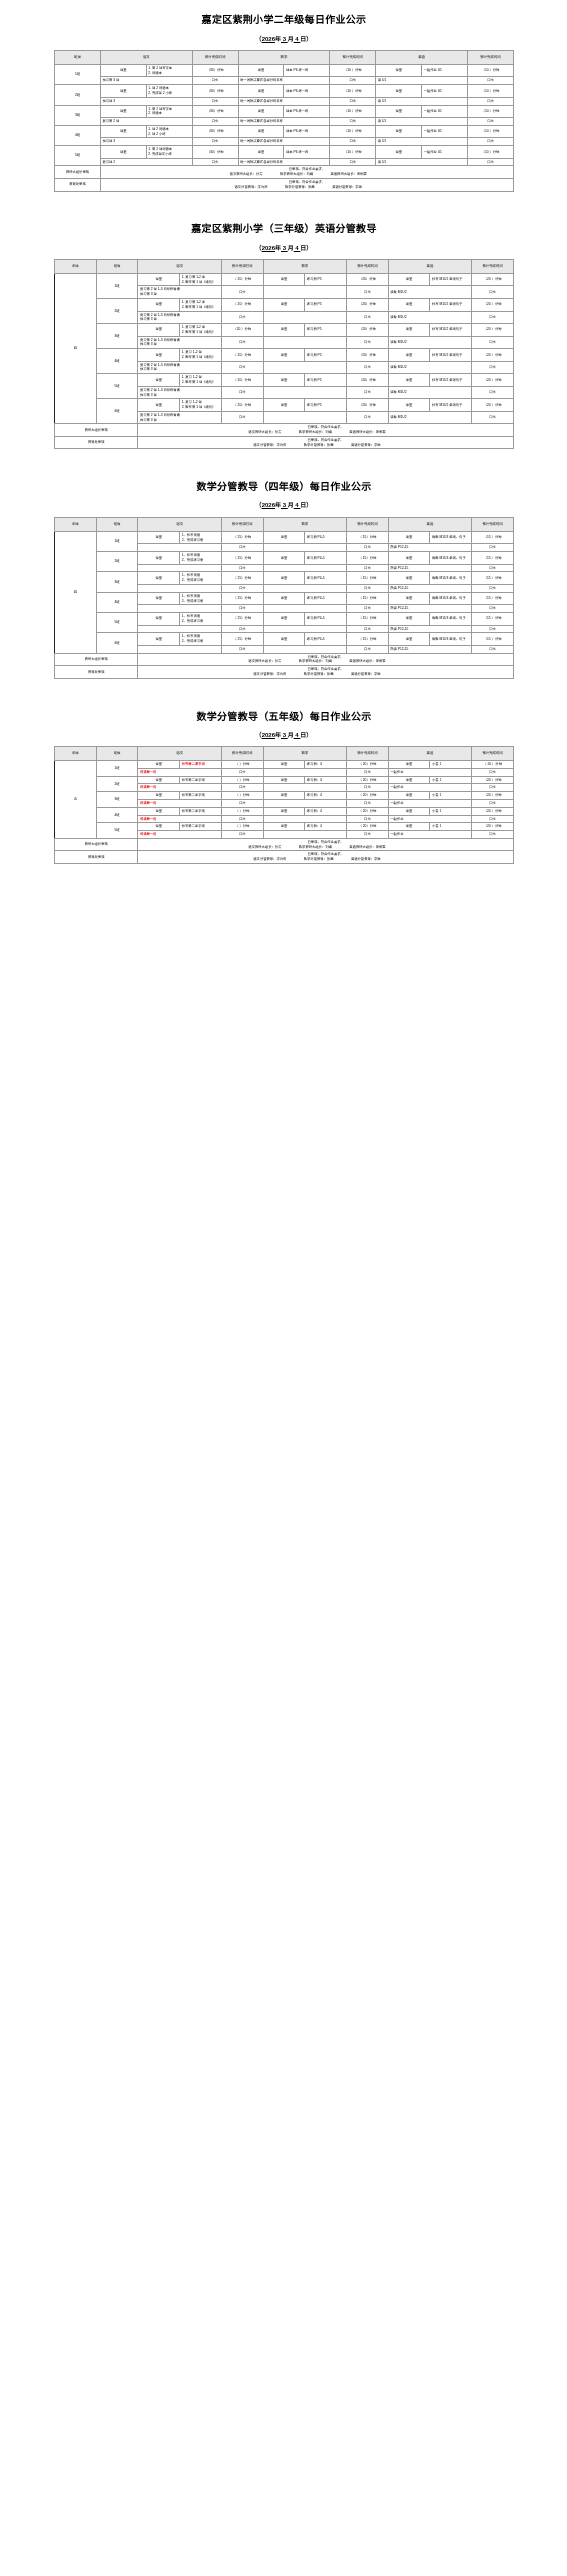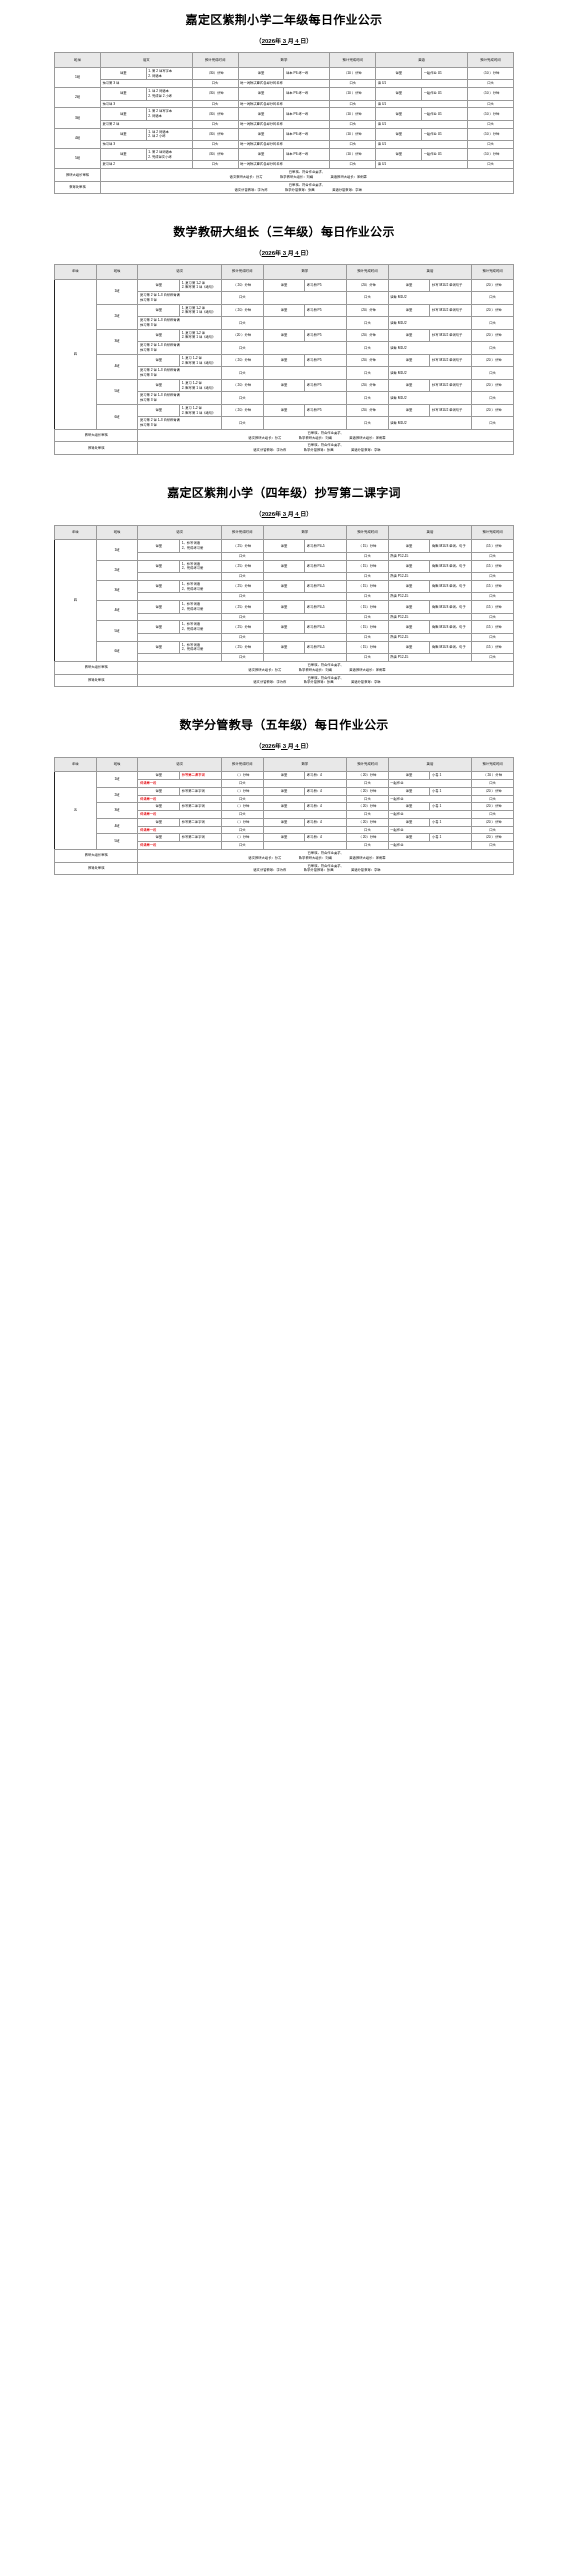--- a/index.html
+++ b/index.html
@@ -8,23 +8,23 @@
     font-family:"Liberation Serif","DejaVu Serif",serif;
     color:#000;
     -webkit-font-smoothing:antialiased;
   }
   .page{width:568px;margin:0 auto;padding:0;box-sizing:border-box;}
   .doc-block{padding:0 54px;box-sizing:border-box;}
 
   
   .doc-title{
     text-align:center;
-    font-family:Liberation Mono, monospace;
+    font-family:Liberation Serif, serif;
     font-weight:bold;
-    font-size:12px;
+    font-size:10px;
     letter-spacing:0.3px;
     margin:0;
     padding:13.4px 0 7.2px 0;
     line-height:1.4;
   }
   .doc-date{
     text-align:center;
     font-size:6px;
     font-family:"Liberation Sans","DejaVu Sans",sans-serif;
     font-weight:bold;
@@ -338,21 +338,21 @@
               <td class="foot-body" colspan="9">
                 <span class="line1">已审核，符合作业要求。</span>
                 <span class="line2"><span class="seg">语文分管教导：李为陈</span><span class="seg">数学分管教导：张茜</span><span class="seg">英语分管教导：李琳</span></span>
               </td>
             </tr>
           </tbody>
         </table>
         <div class="spacer-block"></div>
       </div>
       <div class="doc-block">
-        <div class="doc-title">数学教研大组长（三年级）每日作业公示</div>
+        <div class="doc-title">嘉定区紫荆小学（三年级）英语分管教导</div>
         <div class="doc-date">（<span class="u">2026</span>年<span class="u"> 3 </span>月<span class="u"> 4 </span>日）</div>
         <table class="hw">
           <thead>
             <tr>
               <th class="grade">年级</th>
               <th class="cls">班级</th>
               <th colspan="2">语文</th>
               <th class="time">预计完成时间</th>
               <th colspan="2">数学</th>
               <th class="time">预计完成时间</th>
@@ -650,21 +650,21 @@
               <td class="foot-body" colspan="9">
                 <span class="line1">已审核，符合作业要求。</span>
                 <span class="line2"><span class="seg">语文分管教导：李为陈</span><span class="seg">数学分管教导：张茜</span><span class="seg">英语分管教导：李琳</span></span>
               </td>
             </tr>
           </tbody>
         </table>
         <div class="spacer-block"></div>
       </div>
       <div class="doc-block">
-        <div class="doc-title">嘉定区紫荆小学（四年级）抄写第二课字词</div>
+        <div class="doc-title">数学分管教导（四年级）每日作业公示</div>
         <div class="doc-date">（<span class="u">2026</span>年<span class="u"> 3 </span>月<span class="u"> 4 </span>日）</div>
         <table class="hw">
           <thead>
             <tr>
               <th class="grade">年级</th>
               <th class="cls">班级</th>
               <th colspan="2">语文</th>
               <th class="time">预计完成时间</th>
               <th colspan="2">数学</th>
               <th class="time">预计完成时间</th>

